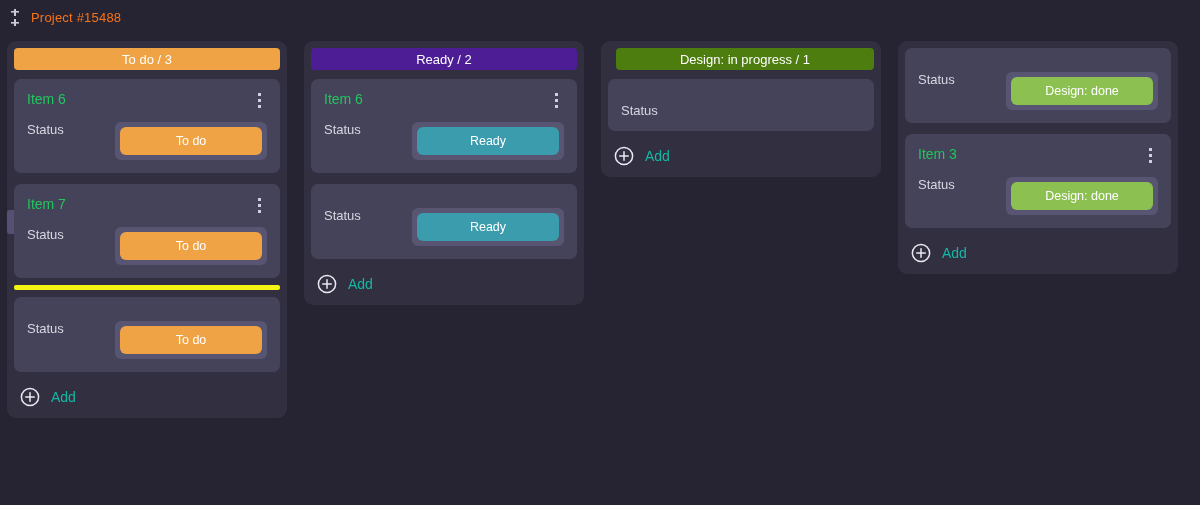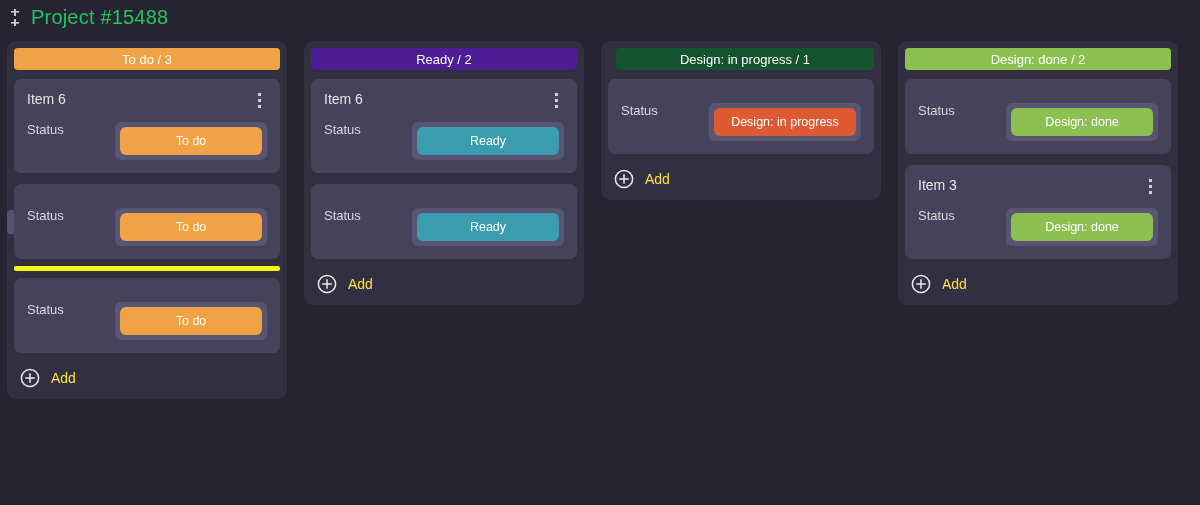--- a/index.html
+++ b/index.html
@@ -24,22 +24,22 @@
     width: 14px;
     height: 20px;
     display: flex;
     flex-direction: column;
     align-items: center;
     justify-content: center;
     cursor: grab;
   }
   .drag-handle svg { display: block; }
   .board-title {
-    color: #22c55e;
-    font-size: 20px;
+    color: #f97316;
+    font-size: 13px;
     letter-spacing: .2px;
     white-space: nowrap;
   }
 
   
   .board {
     display: flex;
     align-items: flex-start;
     gap: 17px;
     padding: 6px 0 0 7px;
@@ -86,21 +86,21 @@
     background: #565172;
     border-radius: 3px 0 0 3px;
   }
 
   .card-head {
     display: flex;
     align-items: flex-start;
     justify-content: space-between;
   }
   .card-title {
-    color: #e5e5e5;
+    color: #22c55e;
     font-size: 14px;
     line-height: 18px;
   }
   .kebab {
     width: 16px;
     height: 18px;
     display: flex;
     flex-direction: column;
     align-items: center;
     justify-content: center;
@@ -156,21 +156,21 @@
   
   .add-row {
     display: flex;
     align-items: center;
     gap: 11px;
     padding: 4px 0 2px 6px;
     cursor: pointer;
   }
   .add-row svg { display: block; }
   .add-label {
-    color: #fde047;
+    color: #14b8a6;
     font-size: 14px;
   }
 </style>
 </head>
 <body>
 
 <div class="topbar">
   <div class="drag-handle">
     <svg width="10" height="20" viewBox="0 0 10 20" aria-hidden="true">
       <g fill="#c9c9da">
@@ -197,20 +197,28 @@
           </div>
         </div>
         <div class="card-row">
           <div class="row-label">Status</div>
           <div class="pill-wrap">
             <div class="pill" style="background: rgb(239, 163, 68);">To do</div>
           </div>
         </div>
       </div>
       <div class="card has-nub">
+        <div class="card-head">
+          <div class="card-title">Item 7</div>
+          <div class="kebab">
+            <i></i>
+            <i></i>
+            <i></i>
+          </div>
+        </div>
         <div class="card-row">
           <div class="row-label">Status</div>
           <div class="pill-wrap">
             <div class="pill" style="background: rgb(239, 163, 68);">To do</div>
           </div>
         </div>
       </div>
       <div class="drop-indicator" style="background: rgb(245, 245, 20);"></div>
       <div class="card">
         <div class="card-row">
@@ -262,42 +270,38 @@
           <svg width="20" height="20" viewBox="0 0 20 20">
             <circle cx="10" cy="10" r="8.6" fill="none" stroke="#e9e9f1" stroke-width="1.5"></circle>
             <rect x="9.25" y="5.2" width="1.5" height="9.6" fill="#e9e9f1"></rect>
             <rect x="5.2" y="9.25" width="9.6" height="1.5" fill="#e9e9f1"></rect>
           </svg>
         </span>
         <span class="add-label">Add</span>
       </div>
     </div>
     <div class="column">
-      <div class="col-header" style="background: #14532d; margin-left: 8px;">Design: in progress / 1</div>
-      <div class="card">
-        <div class="card-row">
-          <div class="row-label">Status</div>
-          <div class="pill-wrap">
-            <div class="pill" style="background: rgb(221, 90, 51);">Design: in progress</div>
-          </div>
+      <div class="col-header" style="background: #4d7c0f; margin-left: 8px;">Design: in progress / 1</div>
+      <div class="card">
+        <div class="card-row">
+          <div class="row-label">Status</div>
         </div>
       </div>
       <div class="add-row">
         <span>
           <svg width="20" height="20" viewBox="0 0 20 20">
             <circle cx="10" cy="10" r="8.6" fill="none" stroke="#e9e9f1" stroke-width="1.5"></circle>
             <rect x="9.25" y="5.2" width="1.5" height="9.6" fill="#e9e9f1"></rect>
             <rect x="5.2" y="9.25" width="9.6" height="1.5" fill="#e9e9f1"></rect>
           </svg>
         </span>
         <span class="add-label">Add</span>
       </div>
     </div>
     <div class="column">
-      <div class="col-header" style="background: rgb(140, 193, 82);">Design: done / 2</div>
       <div class="card">
         <div class="card-row">
           <div class="row-label">Status</div>
           <div class="pill-wrap">
             <div class="pill" style="background: rgb(140, 193, 82);">Design: done</div>
           </div>
         </div>
       </div>
       <div class="card">
         <div class="card-head">

